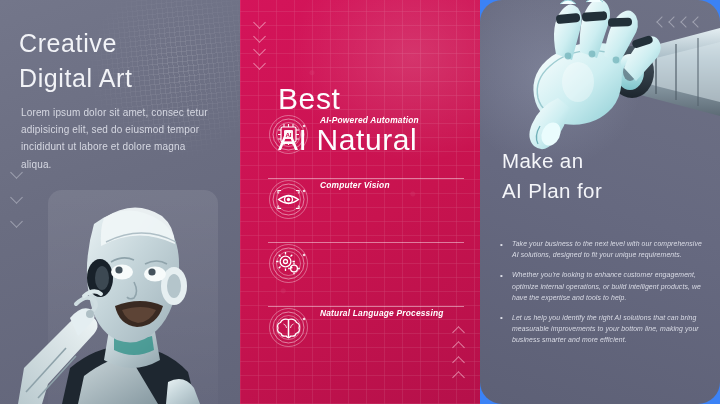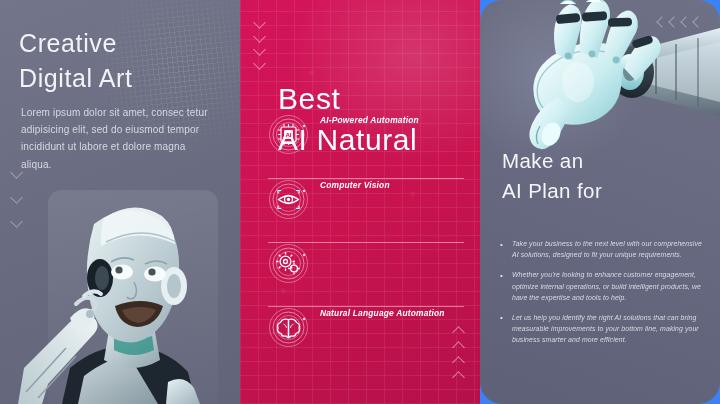--- a/index.html
+++ b/index.html
@@ -272,21 +272,21 @@
             <circle cx="20.5" cy="20.5" r="19" fill="none" stroke="#ffffff" stroke-width=".8" opacity=".45"></circle>
             <circle cx="20.5" cy="20.5" r="15.5" fill="none" stroke="#ffffff" stroke-width=".8" opacity=".6"></circle>
             <circle cx="20.5" cy="20.5" r="12" fill="none" stroke="#ffffff" stroke-width=".8" opacity=".45"></circle>
             <path d="M20.5 12.5 q-6 -1.5 -8 3 q-4 1.5 -2.5 5.5 q-1.5 4 3 5.5 q1 3.5 5 2.5 q1.2 1.5 2.5 1.5z" fill="none" stroke="#ffffff" stroke-width="1.25"></path>
             <path d="M20.5 12.5 q6 -1.5 8 3 q4 1.5 2.5 5.5 q1.5 4 -3 5.5 q-1 3.5 -5 2.5 q-1.2 1.5 -2.5 1.5z" fill="none" stroke="#ffffff" stroke-width="1.25"></path>
             <path d="M20.5 12.5v18" stroke="#ffffff" stroke-width="1.1" fill="none" opacity=".85"></path>
             <path d="M15.5 17q3 1 3 4M25.5 17q-3 1 -3 4" stroke="#ffffff" stroke-width="1" fill="none" opacity=".8"></path>
             <circle cx="36" cy="12" r="1.3" fill="#ffffff" opacity=".8"></circle>
           </svg>
         </div>
-        <div class="f-label">Natural Language Automation</div>
+        <div class="f-label">Natural Language Processing</div>
       </div>
 
     </div>
 
     <div class="chev-mid-bot">
       <i></i>
         <i></i>
         <i></i>
         <i></i>
     </div>

